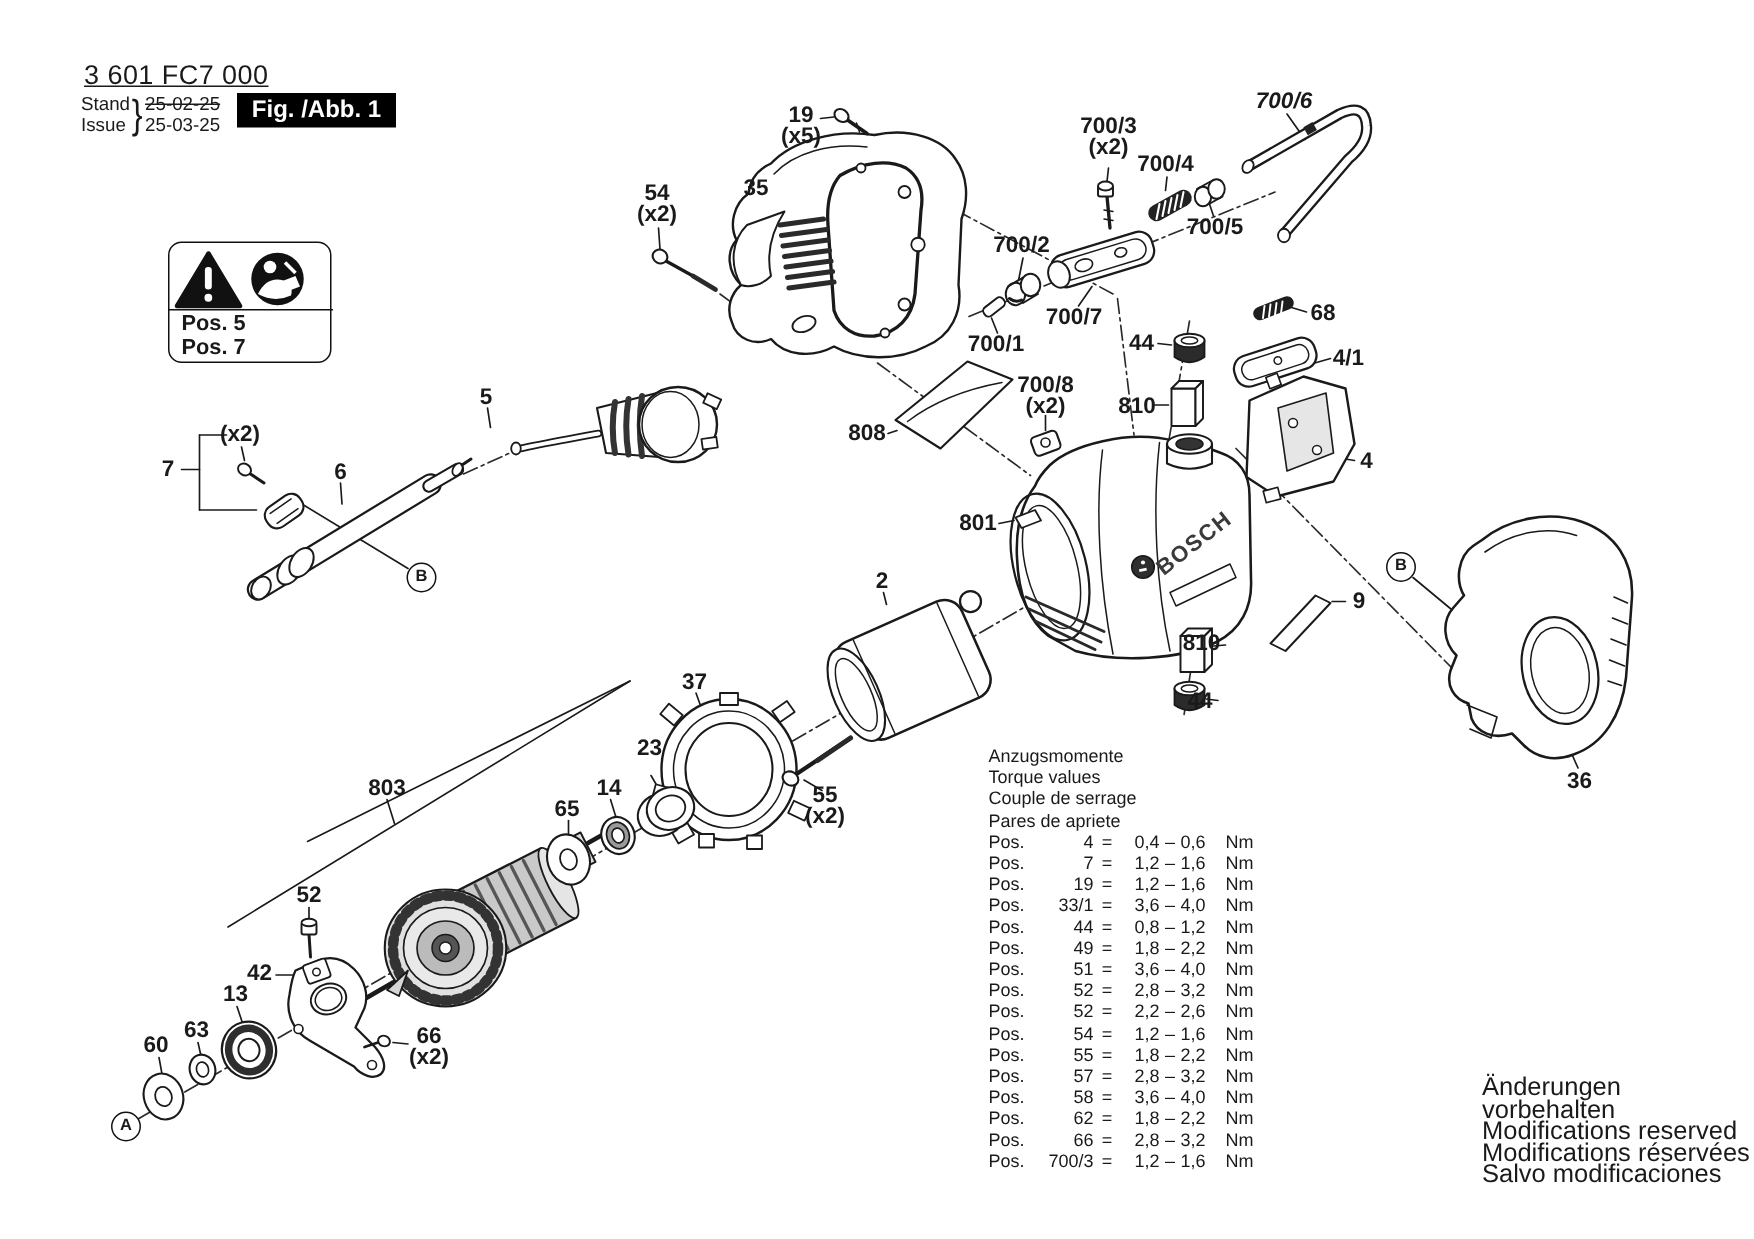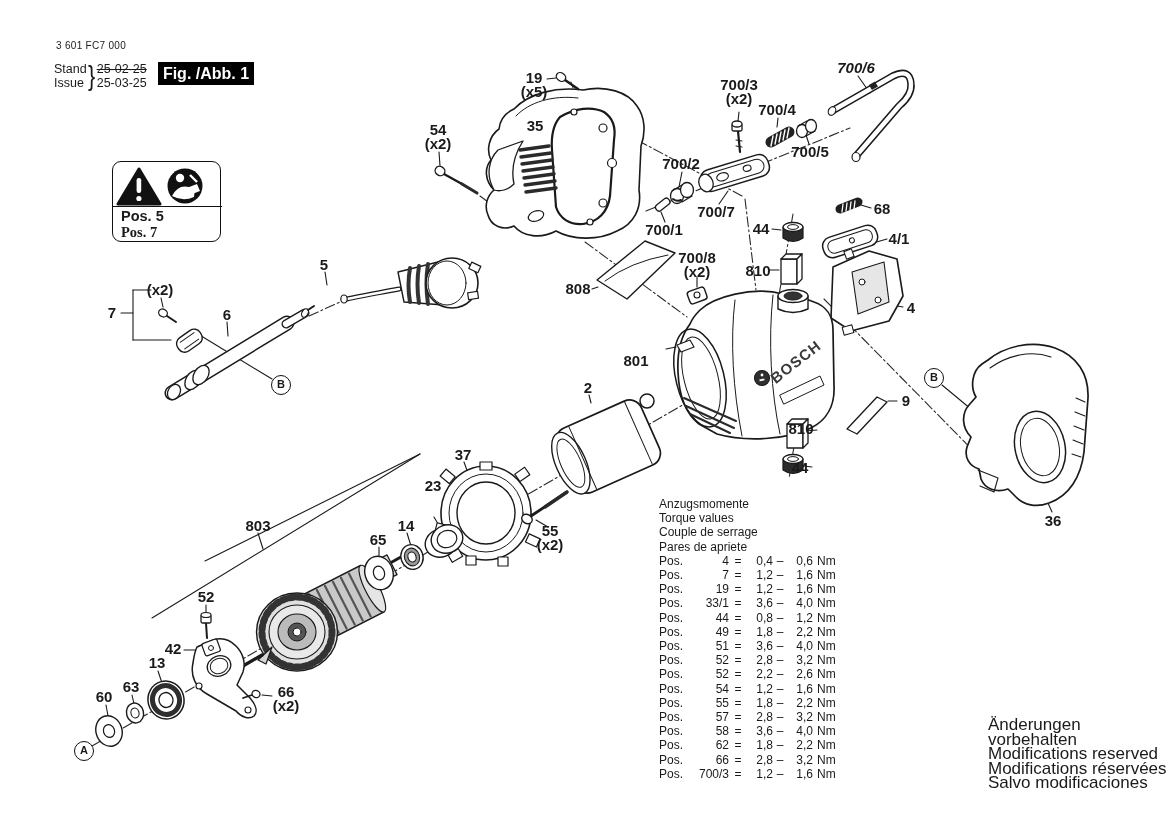--- a/index.html
+++ b/index.html
@@ -1,28 +1,28 @@
 <!DOCTYPE html>
 <html><head>
 <meta charset="utf-8">
 <style>
   html,body{margin:0;padding:0;background:#fff;}
   #stage{position:relative;width:1169px;height:826px;background:#fff;overflow:hidden;
          font-family:"Liberation Sans", sans-serif;color:#1a1a1a;}
   #drawing{position:absolute;left:0;top:0;}
   .abs{position:absolute;}
   
-  #part-number{left:56px;top:40px;font-size:10px;letter-spacing:.3px;}
+  #part-number{left:56px;top:40px;font-size:18px;letter-spacing:.3px;text-decoration:underline;}
   #stand-issue{left:54px;top:62px;font-size:12.5px;line-height:14px;}
   #stand-issue .lbls{display:inline-block;vertical-align:top;}
   #stand-issue .brace{display:inline-block;vertical-align:top;font-size:27px;line-height:28px;
                       transform:scaleX(.8);margin:0 1px 0 0;}
   #stand-issue .dates{display:inline-block;vertical-align:top;}
   .struck{text-decoration:line-through;}
-  #fig-box{left:158px;top:62px;width:96px;height:23px;background:#000;color:#fff;
+  #fig-box{left:158px;top:62px;width:106px;height:23px;background:#000;color:#fff;
            font-weight:bold;font-size:16px;text-align:center;line-height:23px;}
   
   #warning-box{left:112px;top:161px;width:107px;height:79px;border:1.8px solid #111;border-radius:9px;}
   #warning-divider{left:112px;top:206px;width:110px;border-top:1.6px solid #111;}
   .posline{left:121px;font-weight:bold;font-size:14.5px;}
   
   .part-label{position:absolute;transform:translate(-50%,-50%);font-weight:bold;font-size:15px;
               line-height:13.5px;text-align:center;white-space:nowrap;}
   .ref-circle{position:absolute;width:18px;height:18px;border:1.7px solid #111;border-radius:50%;
               background:#fff;font-weight:bold;font-size:11px;text-align:center;line-height:17px;
@@ -30,21 +30,21 @@
   
   #torque-table{left:655px;top:497px;font-size:12px;line-height:14.2px;}
   #torque-table .t-line{padding-left:4px;}
   .t-row{white-space:nowrap;padding-left:4px;}
   .t-row span{display:inline-block;}
   .c-pos{width:30px;}
   .c-num{width:40px;text-align:right;}
   .c-eq{width:18px;text-align:center;}
   .c-min{width:26px;text-align:right;}
   .c-dash{width:14px;text-align:center;}
-  .c-max{width:26px;text-align:right;}
+  .c-max{width:26px;text-align:left;}
   .c-unit{margin-left:4px;}
   
   #footnotes{left:988px;top:718px;font-size:17px;line-height:14.6px;}
 </style>
 </head>
 <body>
 
 <div id="stage">
 
 <svg id="drawing" width="1169" height="826" viewBox="0 0 1169 826" stroke-linecap="round" stroke-linejoin="round">
@@ -479,32 +479,32 @@
   <g>
     <circle cx="73" cy="25" r="17.5" fill="#111"></circle>
     <circle cx="68" cy="17" r="4.2" fill="#fff"></circle>
     <path d="M 60,35 Q 66,23 77,26 Q 84,28 82,36 Q 71,41 60,35 Z" fill="#fff"></path>
     <path d="M 72,28 L 85,23 L 88,30 L 75,35 Z" fill="#fff"></path>
     <line x1="78" y1="14" x2="85" y2="21" stroke="#fff" stroke-width="2.4"></line>
   </g>
 </svg>
 <div class="abs" id="warning-divider"></div>
 <div class="abs posline" style="top:208px;">Pos. 5</div>
-<div class="abs posline" style="top:224px;font-family:Liberation Serif, serif;">Pos. 7</div>
+<div class="abs posline" style="top:224px;">Pos. 7</div>
 
 <div id="labels-layer">
       <div class="part-label" style="left: 534px; top: 84px;">
         <div>19</div>
         <div>(x5)</div>
       </div>
       <div class="part-label" style="left: 438px; top: 136px;">
         <div>54</div>
         <div>(x2)</div>
       </div>
-      <div class="part-label" style="left: 504px; top: 126px; margin-left: 31px;">
+      <div class="part-label" style="left: 504px; top: 126px;">
         <div>35</div>
       </div>
       <div class="part-label" style="left: 739px; top: 91px;">
         <div>700/3</div>
         <div>(x2)</div>
       </div>
       <div class="part-label" style="left: 777px; top: 110px;">
         <div>700/4</div>
       </div>
       <div class="part-label" style="left: 856px; top: 68px; font-style: italic;">
@@ -534,21 +534,21 @@
       <div class="part-label" style="left: 758px; top: 271px;">
         <div>810</div>
       </div>
       <div class="part-label" style="left: 697px; top: 264px;">
         <div>700/8</div>
         <div>(x2)</div>
       </div>
       <div class="part-label" style="left: 578px; top: 289px;">
         <div>808</div>
       </div>
-      <div class="part-label" style="left: 636px; top: 349px; margin-top: 12px;">
+      <div class="part-label" style="left: 652px; top: 349px;">
         <div>801</div>
       </div>
       <div class="part-label" style="left: 911px; top: 308px;">
         <div>4</div>
       </div>
       <div class="part-label" style="left: 324px; top: 265px;">
         <div>5</div>
       </div>
       <div class="part-label" style="left: 112px; top: 313px;">
         <div>7</div>
@@ -567,21 +567,21 @@
       </div>
       <div class="part-label" style="left: 801px; top: 429px;">
         <div>810</div>
       </div>
       <div class="part-label" style="left: 800px; top: 468px;">
         <div>44</div>
       </div>
       <div class="part-label" style="left: 463px; top: 455px; text-align: right;">
         <div>37</div>
       </div>
-      <div class="part-label" style="left: 433px; top: 486px;">
+      <div class="part-label" style="left: 433px; top: 499px;">
         <div>23</div>
       </div>
       <div class="part-label" style="left: 550px; top: 537px;">
         <div>55</div>
         <div>(x2)</div>
       </div>
       <div class="part-label" style="left: 1053px; top: 521px;">
         <div>36</div>
       </div>
       <div class="part-label" style="left: 258px; top: 526px;">

